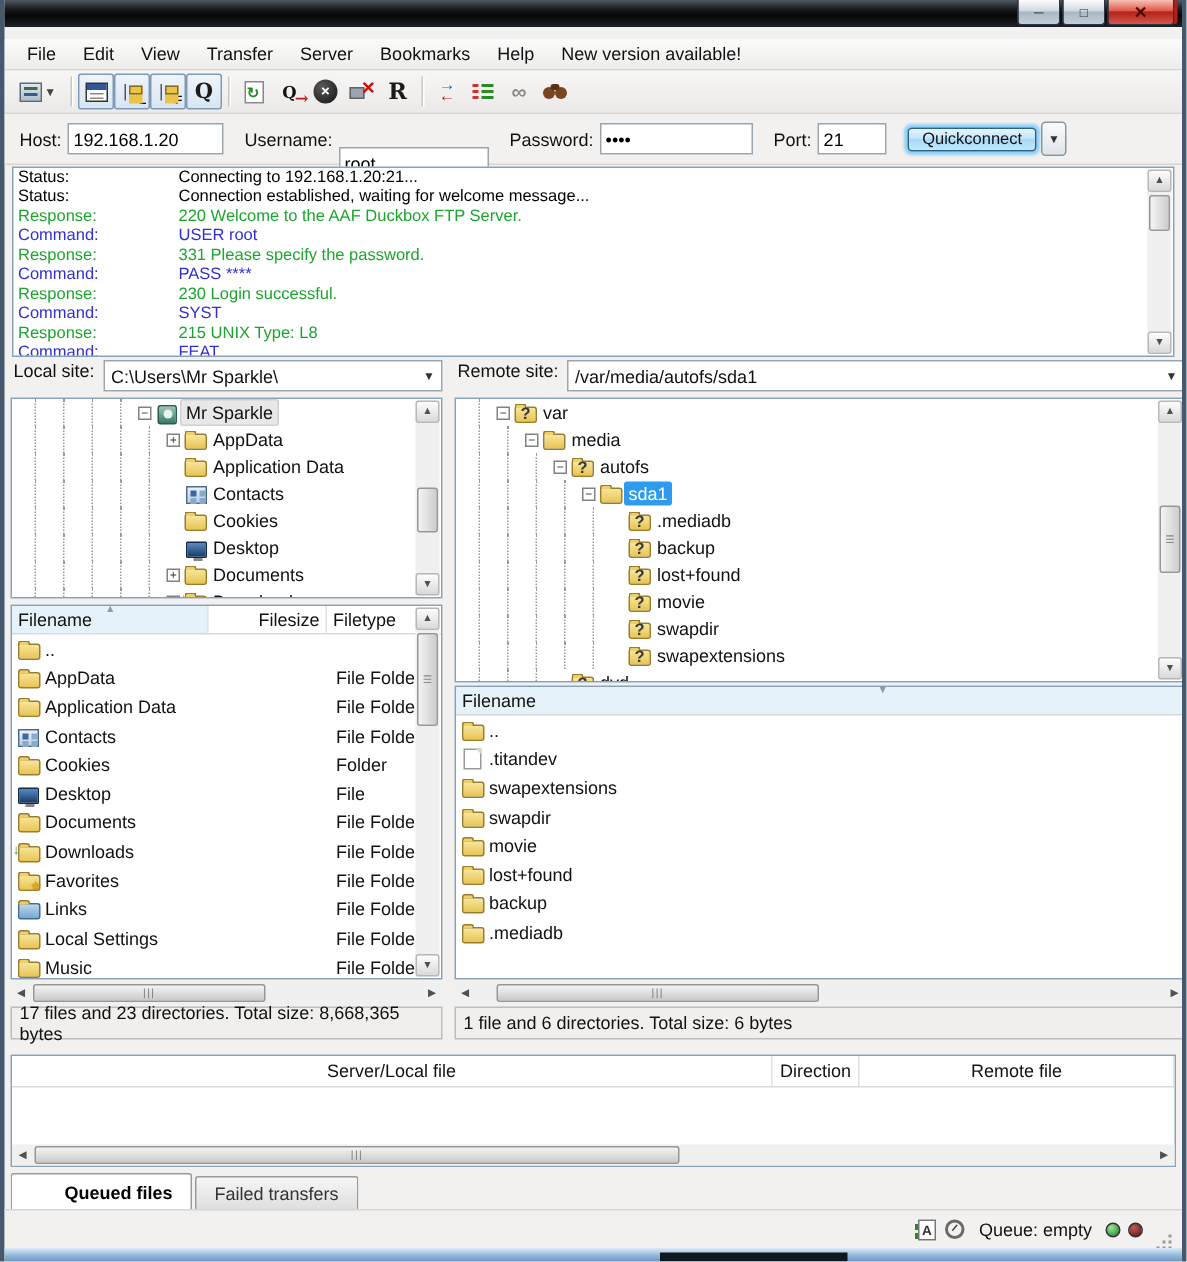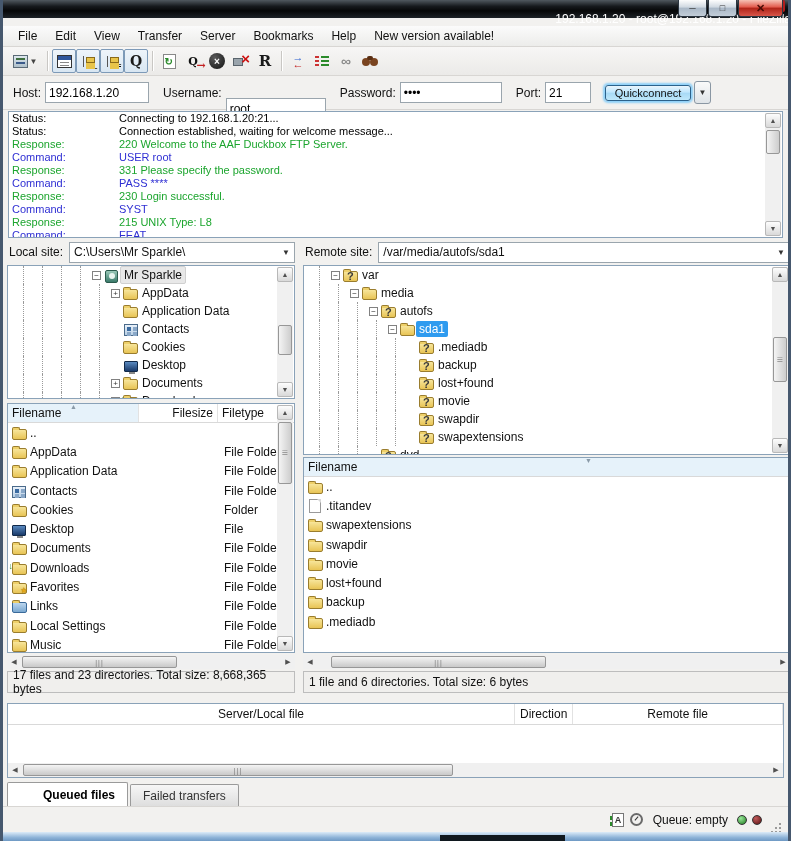--- a/index.html
+++ b/index.html
@@ -88,21 +88,21 @@
     font-size:7px;color:#505050;}
   .hscroll .rt{right:0;}
   .hthumb{position:absolute;top:1px;bottom:1px;background:linear-gradient(#f4f4f4,#c9c9c9);border:1px solid #979797;border-radius:2px;
     display:flex;align-items:center;justify-content:center;font-size:7px;color:#777;letter-spacing:1px;}
   
   .mainarea{position:absolute;top:240px;left:0;right:0;height:456px;}
   .pane{position:absolute;top:0;bottom:0;}
   #localpane{left:4px;width:288px;}
   #remotepane{left:300px;width:487px;}
   .vsplit{position:absolute;top:0;bottom:0;left:292px;width:8px;background:#f2f1ef;}
-  .siterow{position:absolute;top:0;left:0;right:0;height:24px;display:flex;align-items:center;}
+  .siterow{position:absolute;top:0;left:0;right:0;height:24px;display:flex;align-items:flex-start;}
   .sitelabel{padding:0 6px 0 2px;white-space:nowrap;}
   .sitecombo{flex:1;height:21px;border:1px solid #9aa5ad;background:#fff;display:flex;align-items:center;position:relative;padding-left:4px;overflow:hidden;white-space:nowrap;}
   .combodrop{position:absolute;right:0;top:0;bottom:0;width:16px;display:flex;align-items:center;justify-content:center;font-size:8px;color:#333;}
   .treebox{position:absolute;left:0;right:0;background:#fff;border:1px solid #8aa2b8;overflow:hidden;}
   #localtree{top:25px;height:134px;}
   #remotetree{top:25px;height:190px;}
   .trow{display:flex;align-items:center;height:18px;white-space:nowrap;padding-left:6px;}
   .g{width:19px;flex:0 0 19px;height:18px;position:relative;}
   .g.line::before{content:"";position:absolute;left:9px;top:0;bottom:0;border-left:1px dotted #9a9a9a;}
   .exp{width:13px;flex:0 0 13px;display:flex;align-items:center;justify-content:center;}
@@ -174,21 +174,20 @@
   .bottomnotch{position:absolute;bottom:0;left:440px;width:125px;height:6px;background:#10181f;}
   .queue-text{margin-right:4px;}
 </style>
 </head>
 <body>
 
 <div id="win">
 
   <div class="titlebar">
     <span class="fzicon">Fz</span>
-    <span>192.168.1.20 - root@192.168.1.20 - FileZilla</span>
     <div class="wbtns">
       <div class="wbtn">─</div>
       <div class="wbtn">□</div>
       <div class="wbtn close">✕</div>
     </div>
   </div>
 
   <div class="menubar">
     <span class="menuitem">File</span>
     <span class="menuitem">Edit</span>

